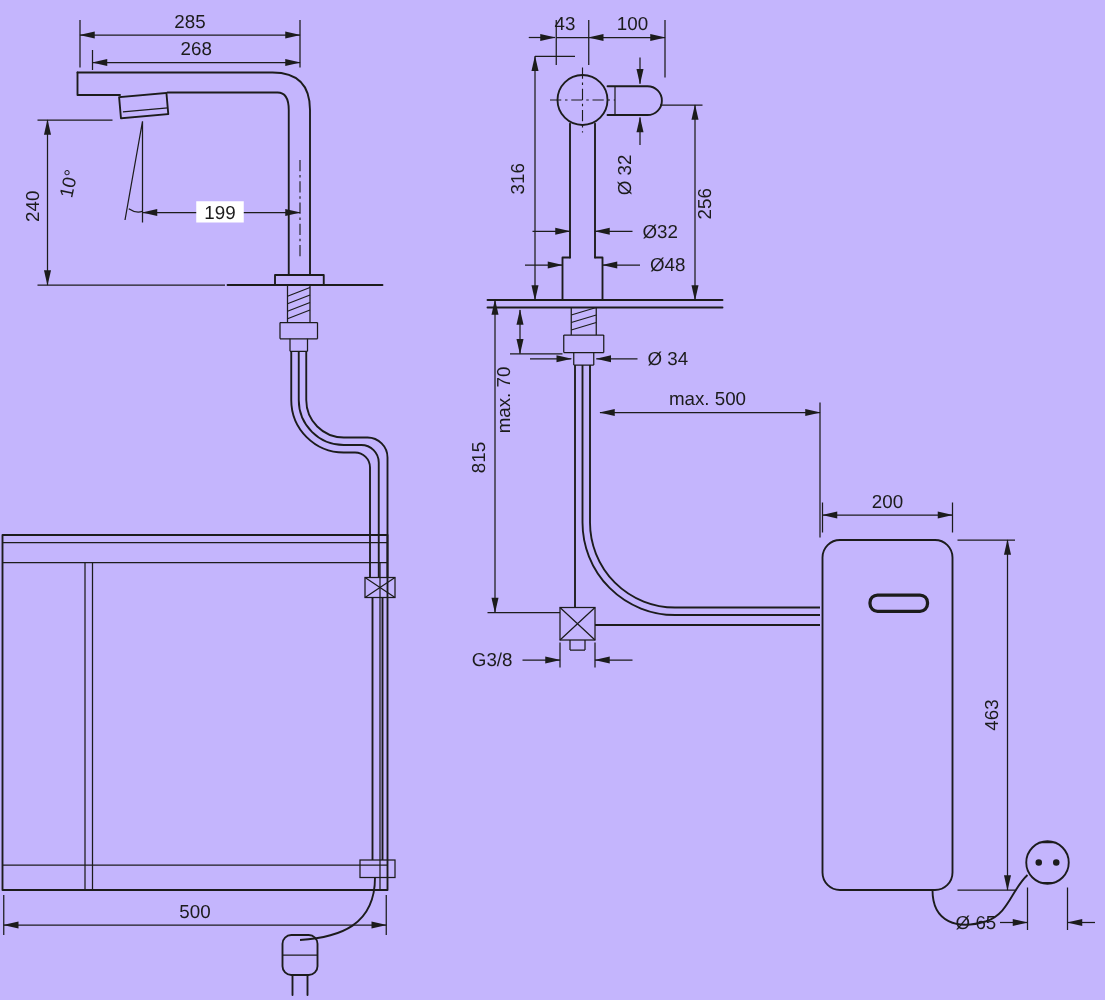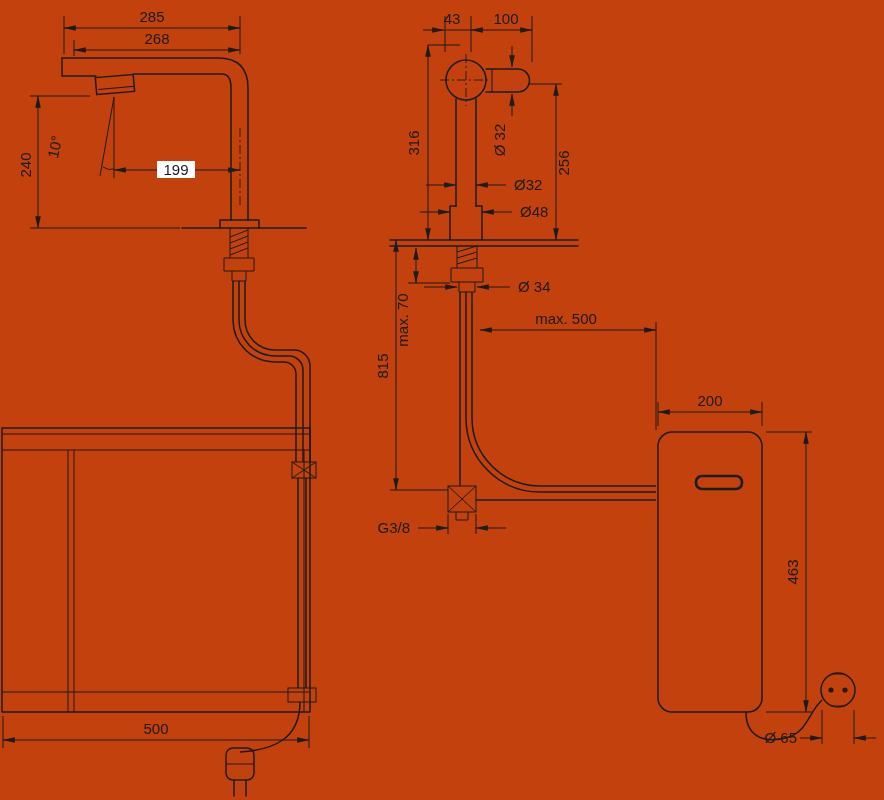--- a/index.html
+++ b/index.html
@@ -1,17 +1,17 @@
 <!DOCTYPE html>
 <html><head>
 <meta charset="utf-8">
 <title>drawing</title>
 <style>
   html,body{margin:0;padding:0;background:#ffffff;}
-  .page{position:relative;width:884px;height:800px;background:#c2410c;overflow:hidden;}
+  .page{position:relative;width:884px;height:800px;background:#c4b5fd;overflow:hidden;}
   svg{display:block;}
   .ln{fill:none;stroke:#1c1c1c;stroke-width:1.5;stroke-linecap:round;stroke-linejoin:round;}
   .tn{fill:none;stroke:#1c1c1c;stroke-width:1;}
   .hz{fill:none;stroke:#1c1c1c;stroke-width:1.5;}
   .dm{fill:none;stroke:#1c1c1c;stroke-width:1;marker-start:url(#arr);marker-end:url(#arr);}
   .de{fill:none;stroke:#1c1c1c;stroke-width:1;marker-end:url(#arr);}
   .cl{fill:none;stroke:#1c1c1c;stroke-width:.9;stroke-dasharray:9 3 2 3;}
   text{font-family:"Liberation Sans",sans-serif;font-size:15px;fill:#1c1c1c;}
   .mid{text-anchor:middle;}
   .end{text-anchor:end;}

